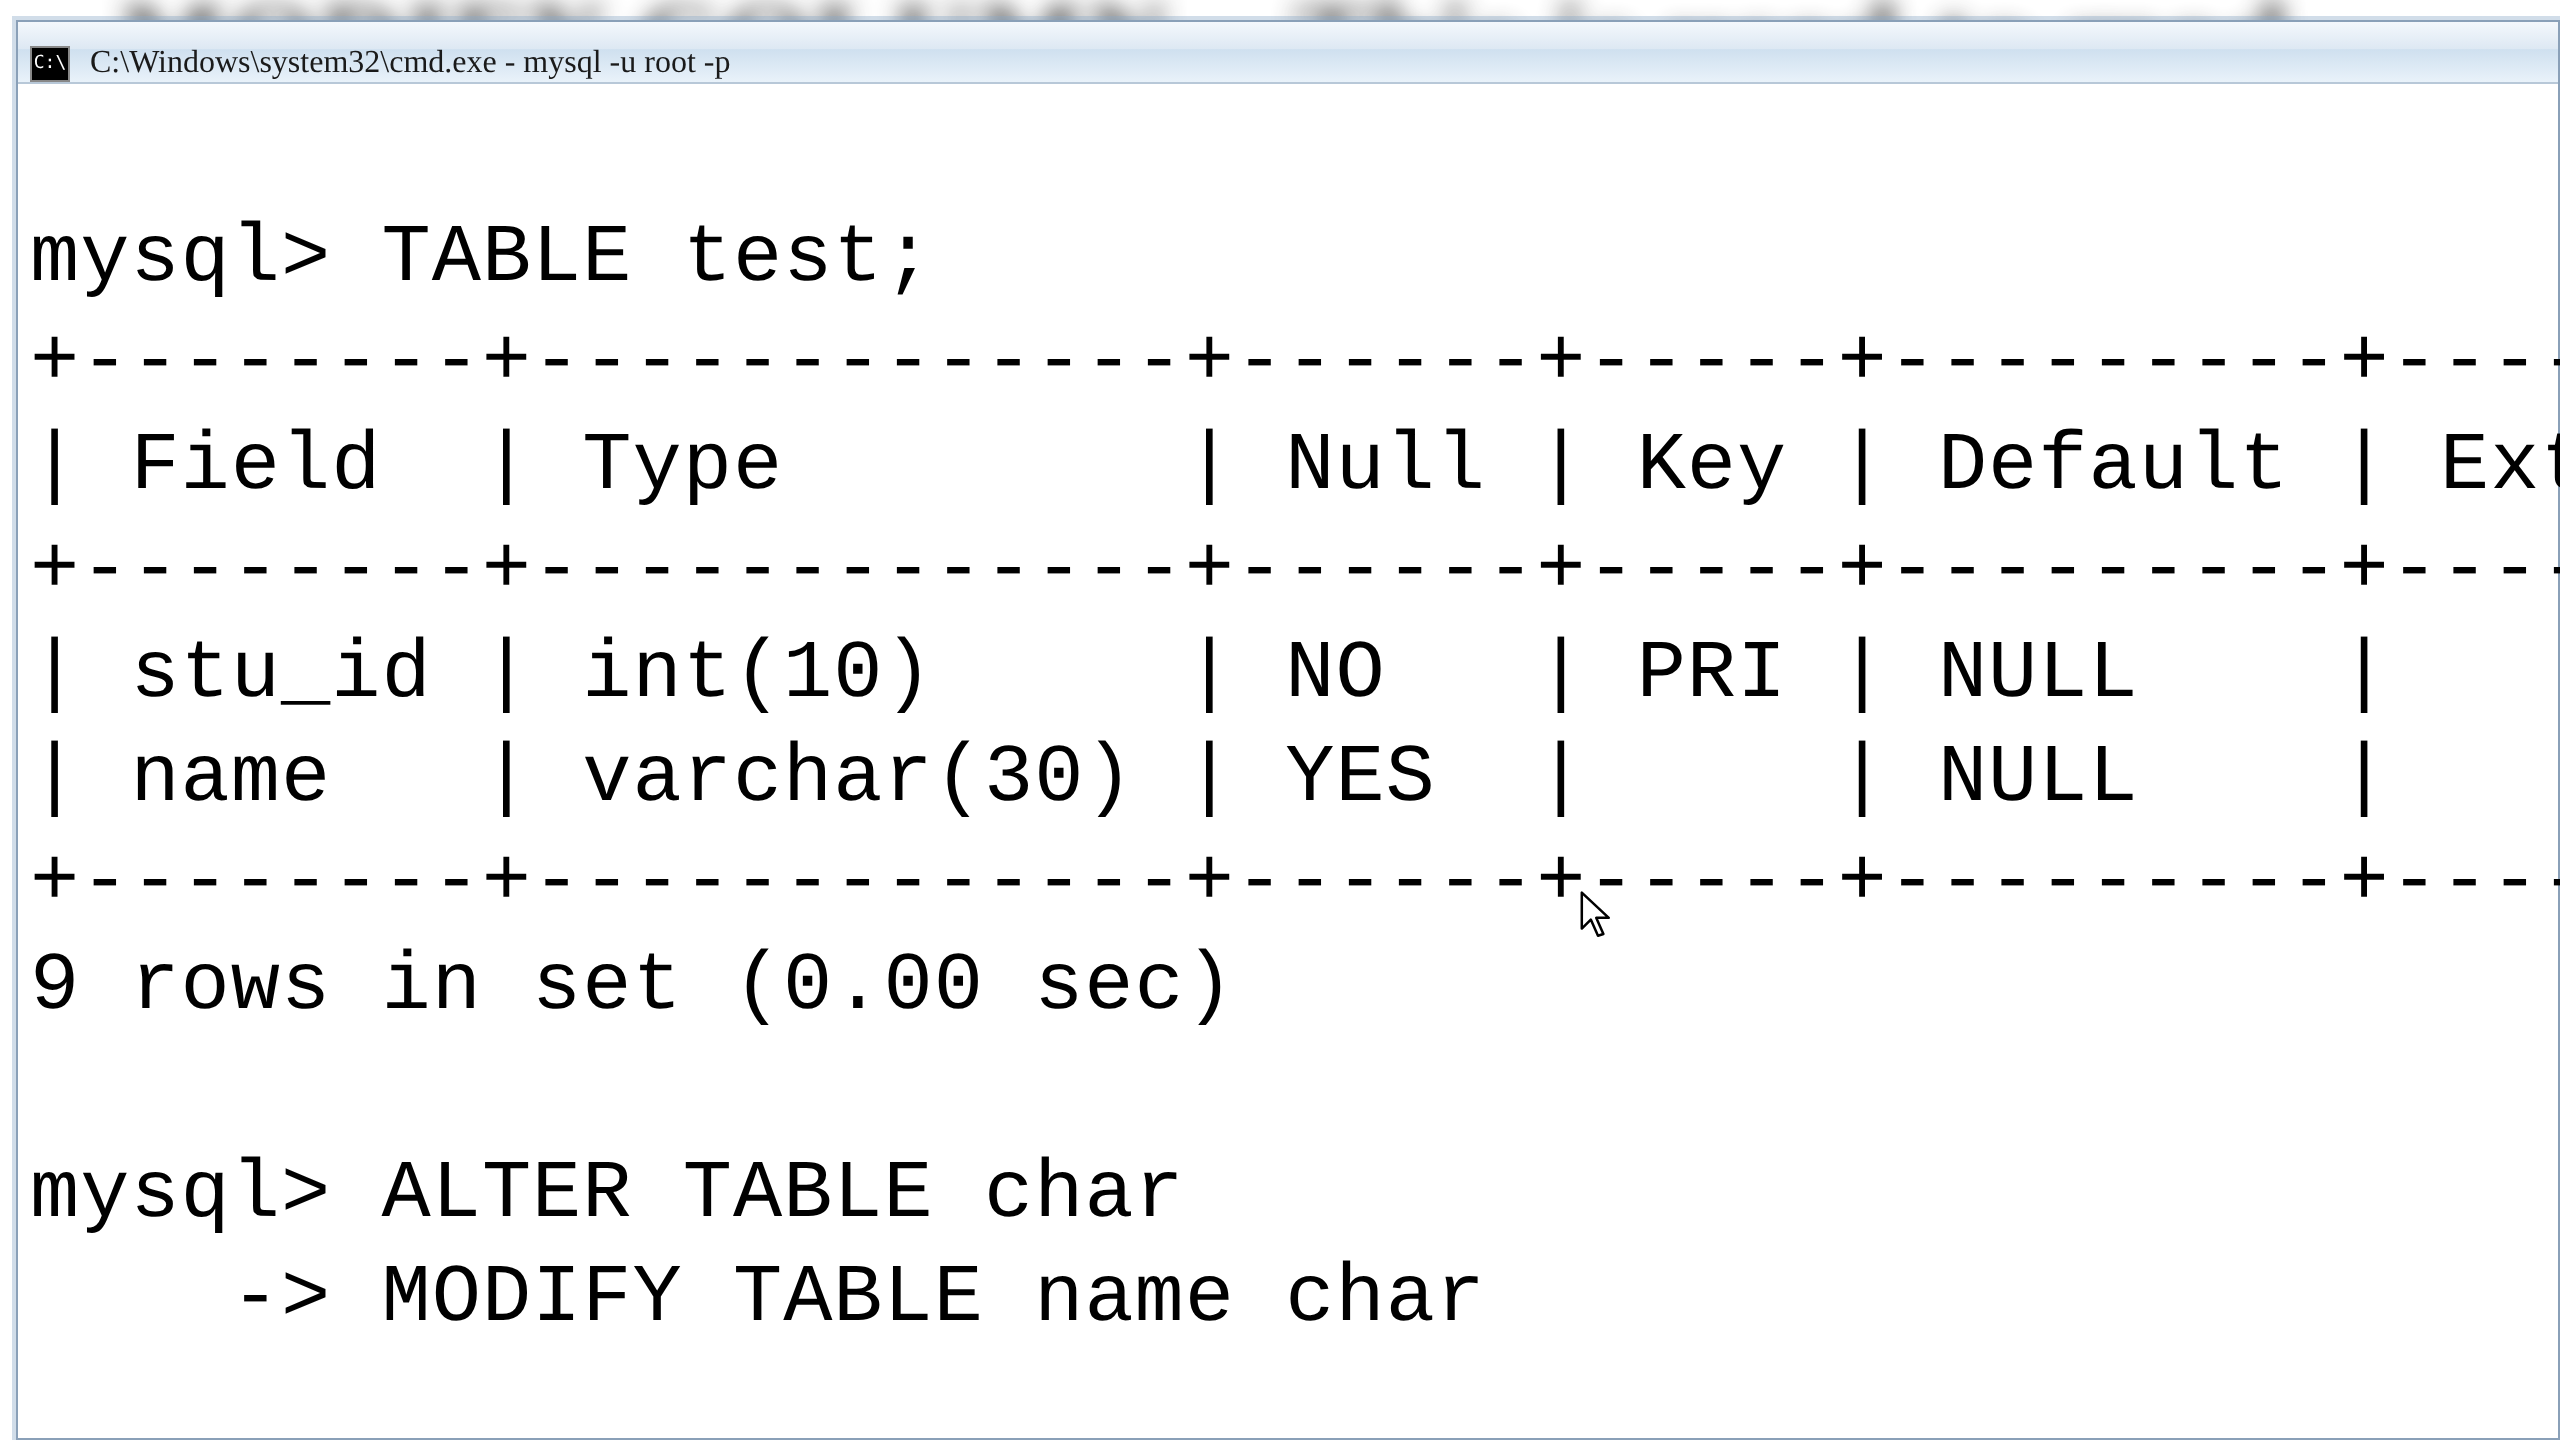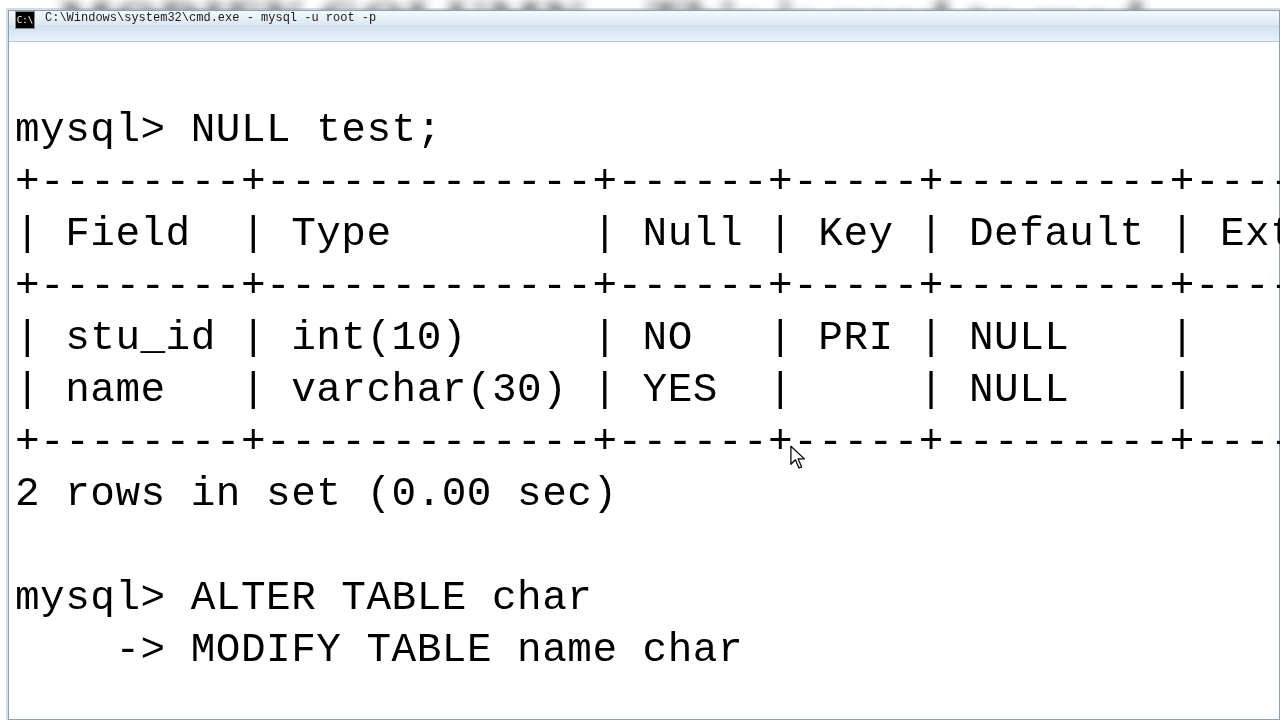--- a/index.html
+++ b/index.html
@@ -41,25 +41,25 @@
     background: #ffffff;
     border: 1px solid #8aa0b8;
     box-shadow: 0 0 0 2px rgba(140,170,200,.4);
   }
 
   .titlebar {
     height: 30px;
     background: linear-gradient(#f4f8fc, #dde8f3 45%, #cfe0ef 46%, #e9f2fa);
     border-bottom: 1px solid #b8c8d8;
     display: flex;
-    align-items: flex-start;
+    align-items: flex-end;
     gap: 10px;
     padding: 0 6px;
-    font-family: Liberation Mono, monospace;
-    font-size: 12px;
+    font-family: Liberation Serif, serif;
+    font-size: 16px;
     color: #1a1a1a;
   }
 
   .app-icon {
     width: 20px;
     height: 18px;
     background: #000;
     display: inline-flex;
     align-items: center;
     justify-content: center;
@@ -105,28 +105,28 @@
 <div class="backdrop">MODIFY COLUMN – This is used to mod</div>
 
 <div class="window">
 
   <div class="titlebar">
     <span class="app-icon"></span>
     <span>C:\Windows\system32\cmd.exe - mysql  -u root -p</span>
   </div>
 
   <div class="terminal">
-<span class="row"><span>mysql&gt;</span> <span>NULL test;</span></span>
+<span class="row"><span>mysql&gt;</span> <span>TABLE test;</span></span>
 <span class="row">+--------+-------------+------+-----+---------+-------+</span>
 <span class="row">| Field  | Type        | Null | Key | Default | Extra |</span>
 <span class="row">+--------+-------------+------+-----+---------+-------+</span>
 <span class="row">| stu_id | int(10)     | NO   | PRI | NULL    |       |</span>
 <span class="row">| name   | varchar(30) | YES  |     | NULL    |       |</span>
 <span class="row">+--------+-------------+------+-----+---------+-------+</span>
-<span class="row">2 rows in set (0.00 sec)</span>
+<span class="row">9 rows in set (0.00 sec)</span>
 <span class="row"></span>
 <span class="row"><span>mysql&gt;</span> <span>ALTER TABLE char</span></span>
 <span class="row"><span>    -&gt;</span> <span>MODIFY TABLE name char</span></span>
   </div>
 
 </div>
 
 <div class="cursor-pointer" style="left:790px; top:445px;">
   <svg viewBox="0 0 20 28">
     <path d="M1 1 L1 21 L6 16 L10 25 L13 24 L9 15 L16 15 Z" fill="#ffffff" stroke="#000000" stroke-width="1.4" stroke-linejoin="round"></path>

